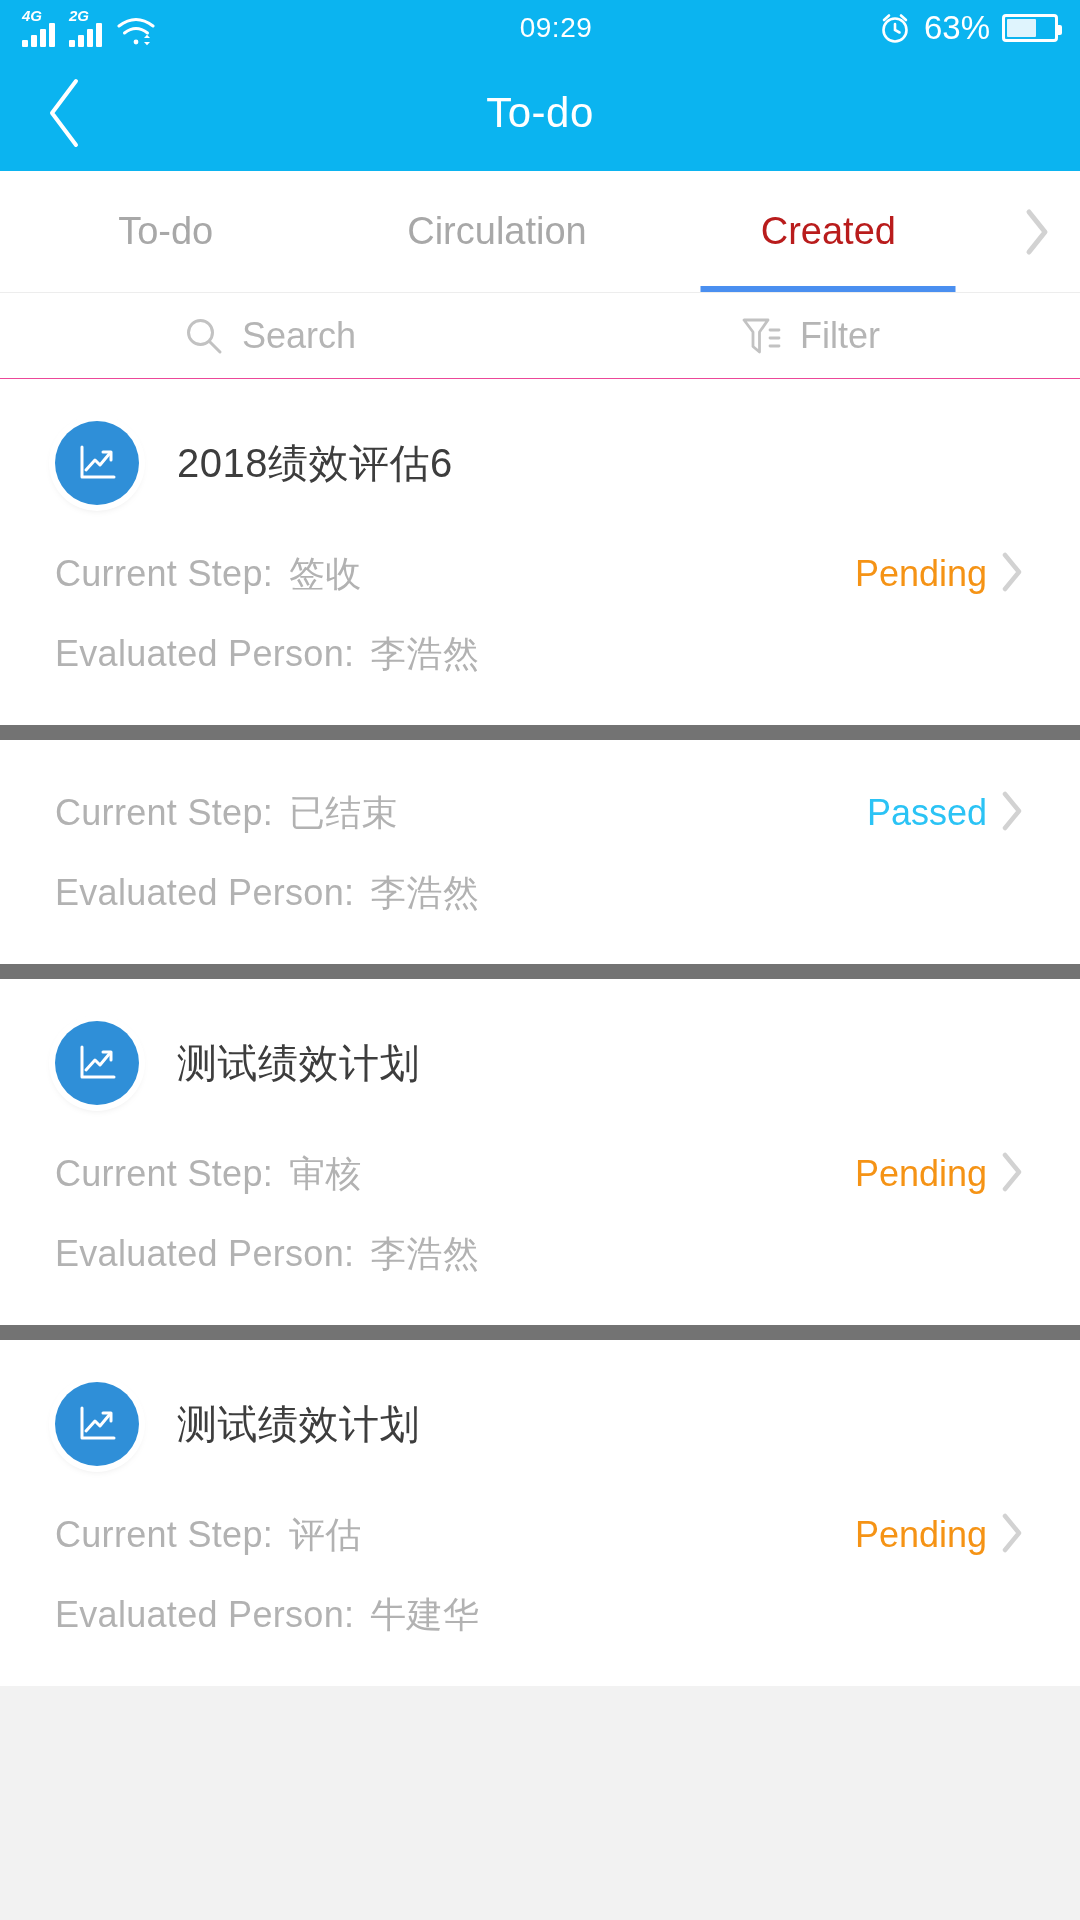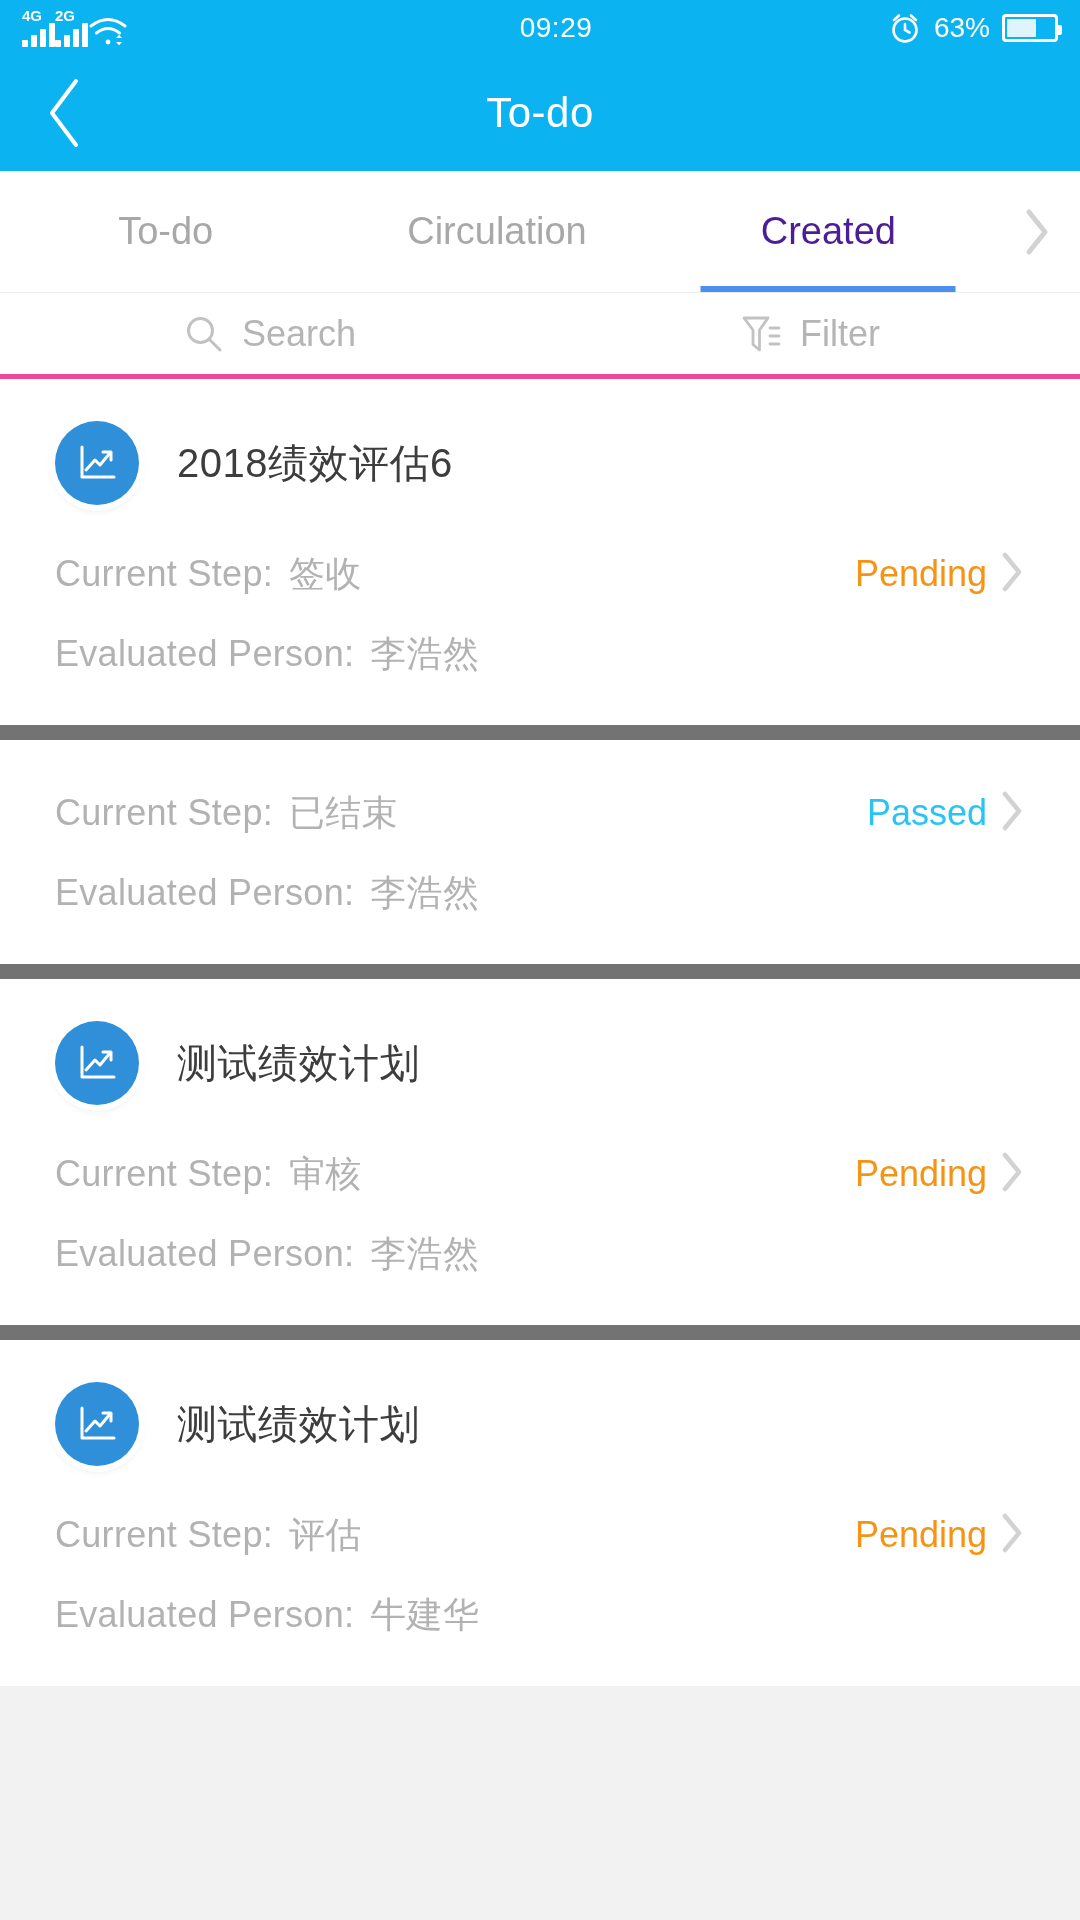--- a/index.html
+++ b/index.html
@@ -10,41 +10,41 @@
     overflow:hidden;
     position:relative;
   }
 
   
   .statusbar {
     height:55px; background:#0bb4f0;
     display:flex; align-items:center;
     padding:0 22px; color:#fff; position:relative;
   }
-  .sb-left { display:flex; align-items:flex-start; height:38px; }
+  .sb-left { display:flex; align-items:flex-start; gap:14px; height:38px;font-style:italic; }
   .sig { display:flex; align-items:flex-end; position:relative; height:38px; padding-top:2px;}
   .sig .glabel {
     position:absolute; top:-1px; left:0;
     font-size:15px; font-weight:700; line-height:1;
   }
   .sig .bars { display:flex; align-items:flex-end; gap:3px; height:24px; margin-top:14px; }
   .sig .bars i { width:6px; background:#fff; display:block; border-radius:1px; }
   .sig .bars i:nth-child(1){height:7px;}
   .sig .bars i:nth-child(2){height:12px;}
   .sig .bars i:nth-child(3){height:18px;}
   .sig .bars i:nth-child(4){height:24px;}
   .sb-time {
     position:absolute; left:0; right:12px; text-align:center;
     font-size:28px; letter-spacing:0.5px; font-weight:400;margin-left:44px;
   }
   .sb-right {
     margin-left:auto; display:flex; align-items:center; gap:12px;
     position:relative; z-index:2;
   }
-  .sb-pct { font-size:28px; }
+  .sb-pct { font-size:33px; }
   .batt {
     width:56px; height:28px; border:3px solid #fff; border-radius:4px;
     position:relative; padding:2px;
   }
   .batt::after {
     content:""; position:absolute; right:-7px; top:8px;
     width:4px; height:10px; background:#fff; border-radius:0 2px 2px 0;
   }
   .batt i { display:block; height:100%; background:#dff4fd; border-radius:1px; }
 
@@ -66,34 +66,34 @@
   
   .tabs {
     height:122px; background:#fff;
     display:flex; align-items:stretch; position:relative;
     border-bottom:1px solid #ededed;
   }
   .tab {
     flex:1; display:flex; align-items:center; justify-content:center;
     font-size:38px; color:#a8a8a8; position:relative; cursor:pointer;
   }
-  .tab.active { color:#4c1d95; }
+  .tab.active { color:#b91c1c; }
   .tab.active::after {
     content:""; position:absolute; bottom:0; left:50%; transform:translateX(-50%);
     width:255px; height:6px; background:#4a8ff0;
   }
   .tab-more {
     width:86px; display:flex; align-items:center; justify-content:center;
     cursor:pointer;
   }
 
   
   .searchrow {
     height:86px; background:#fff; display:flex;
-    border-bottom:5px solid #ec4899;
+    border-bottom:1px solid #ec4899;
   }
   .searchcell {
     flex:1; display:flex; align-items:center; justify-content:center; gap:18px;
     cursor:pointer;
   }
   .searchcell span {
     font-size:36px; color:#b5b5b5;
   }
 
   

